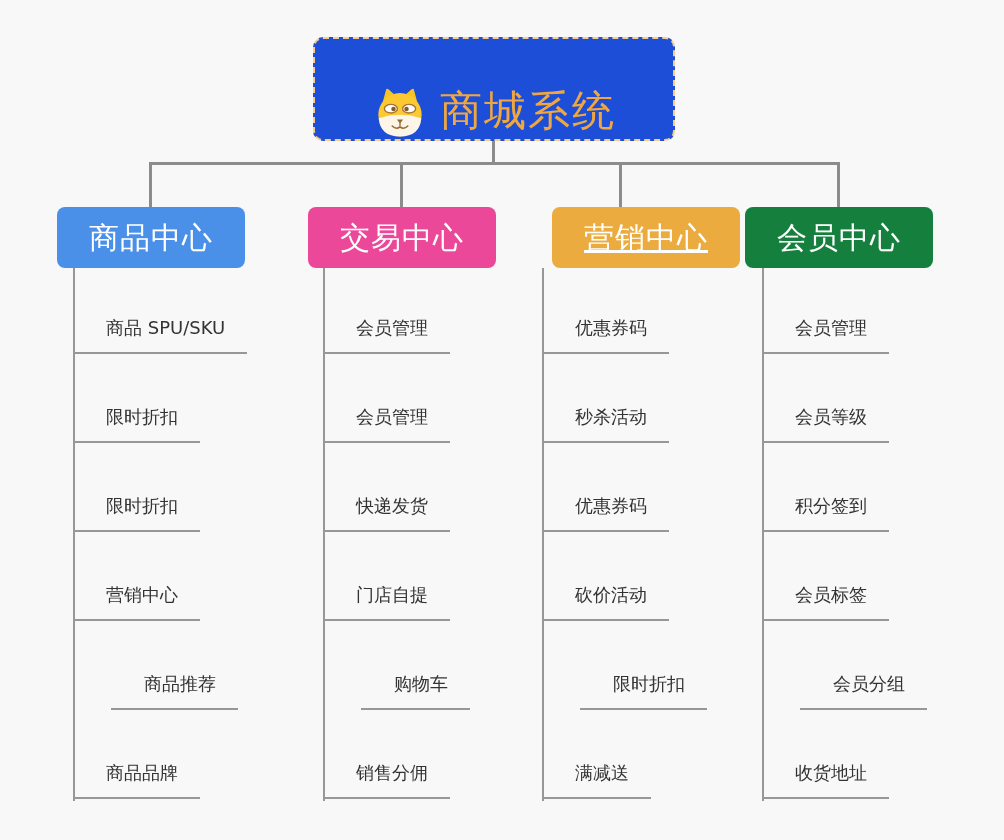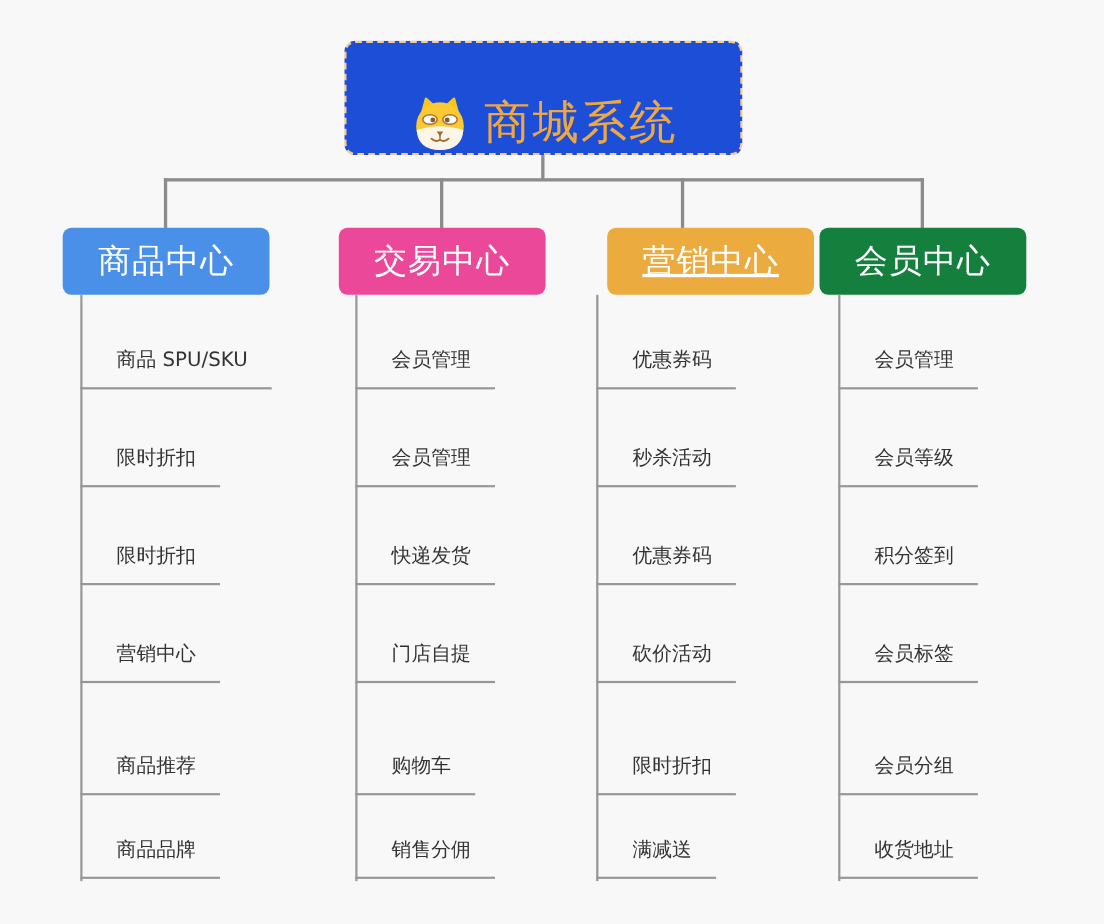--- a/index.html
+++ b/index.html
@@ -42,21 +42,21 @@
   .col-4{left:762px;}
   .item{
     position:absolute;left:-2px;white-space:nowrap;
     font-size:18px;line-height:40px;color:#333333;
     padding:0 22px 4px 33px;border-bottom:2px solid #979797;
   }
   .item:nth-child(1){top:40px;}
   .item:nth-child(2){top:129px;}
   .item:nth-child(3){top:218px;}
   .item:nth-child(4){top:307px;}
-  .item:nth-child(5){top:409px;}
+  .item:nth-child(5){top:396px;margin-left:38px;}
   .item:nth-child(6){top:485px;text-align:right;}
 </style>
 </head>
 <body>
 
 <div class="canvas">
 
   <div class="root-box">
     <svg class="root-icon" viewBox="0 0 64 60" aria-hidden="true">
       <path d="M12 18 L16 3 Q17 1 19 3 L28 11 Z" fill="#f6c51f"></path>

